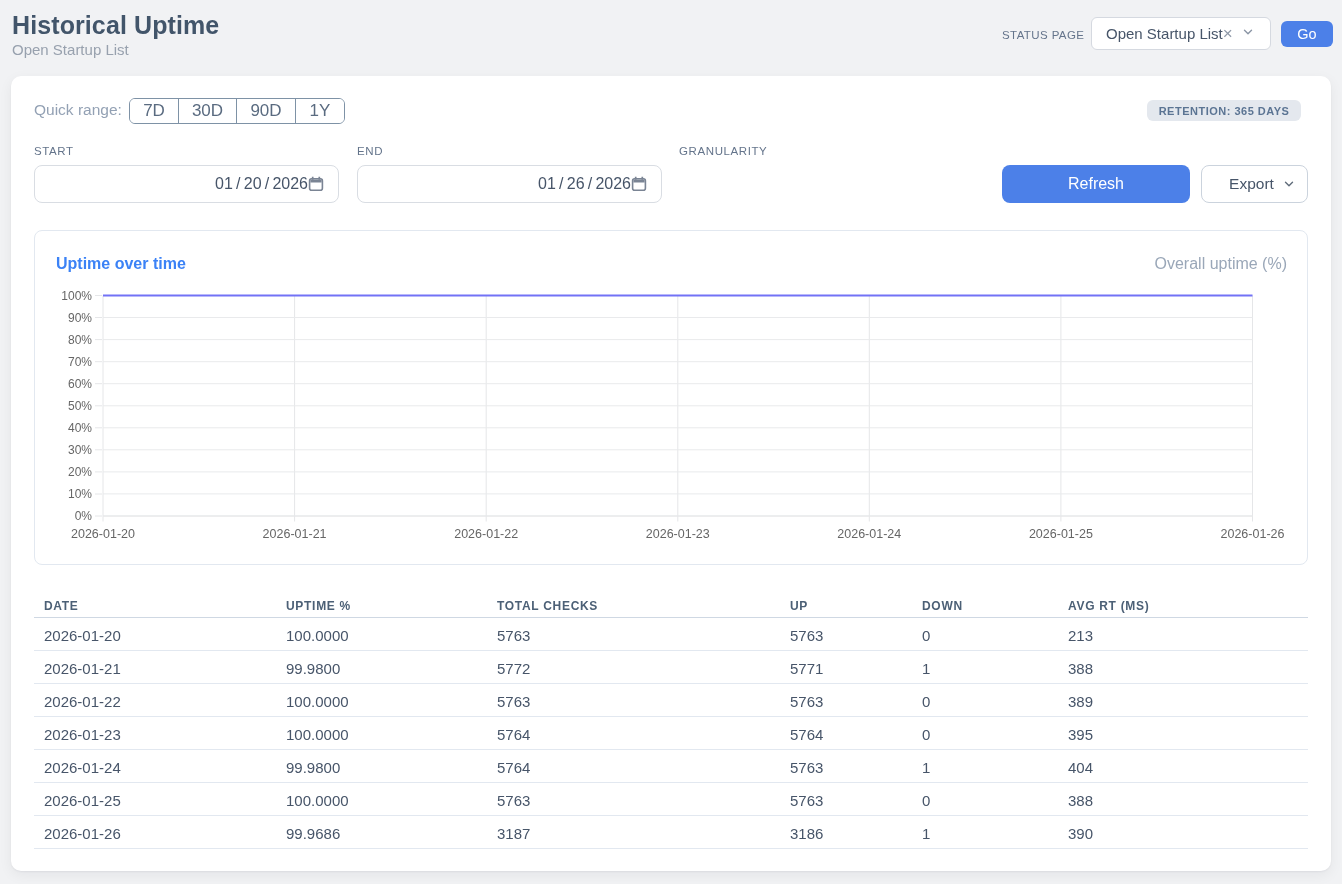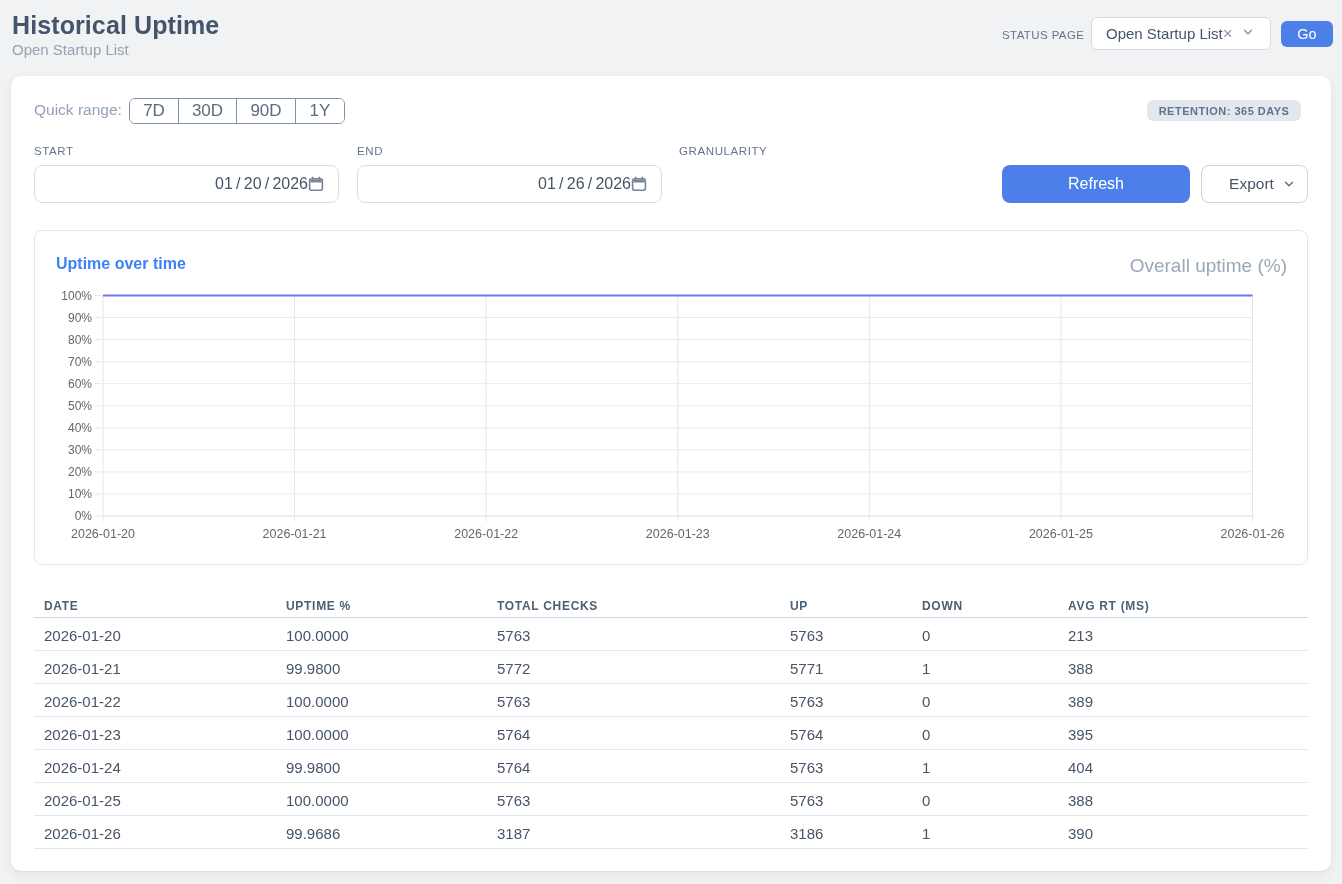--- a/index.html
+++ b/index.html
@@ -35,21 +35,21 @@
 
 .flabel { top:69px; font-size:11.5px; font-weight:500; color:#64748b; letter-spacing:0.6px; }
 .input { top:89px; width:305px; height:38px; background:#fff; border:1px solid #d9dde3; border-radius:8px; display:flex; align-items:center; padding:0 14px; font-size:16px; color:#475569; }
 .input .grow { flex:1;text-align:right; }
 .btn-refresh { left:991px; top:89px; width:188px; height:38px; background:#4c80e8; border-radius:8px; color:#fff; font-size:16px; font-weight:400; display:flex; align-items:center; justify-content:center; }
 .btn-export { left:1190px; top:89px; width:107px; height:38px; background:#fff; border:1px solid #cbd3dd; border-radius:8px; color:#475569; font-size:15.5px; display:flex; align-items:center; justify-content:center; gap:8px;padding-left:16px; }
 
 
 .chartcard { left:23px; top:154px; width:1274px; height:335px; border:1px solid #e2e8f0; border-radius:8px; background:#fff; }
 .charttitle { left:21px; top:24px; font-size:16px; font-weight:700; color:#3b82f6; }
-.chartright { top:24px; right:20px; font-size:19px; color:#9aa7b8; }
+.chartright { top:24px; right:20px; font-size:16px; color:#9aa7b8; }
 
 
 .tbl { position:absolute; left:23px; top:513px; width:1274px; border-collapse:collapse; table-layout:fixed; }
 .tbl th { font-size:12px; font-weight:700; color:#4c6076; letter-spacing:0.7px; text-align:left; padding:10px 10px 4px 10px; border-bottom:1px solid #cfd8e3; }
 .tbl td { font-size:15px; color:#475569; padding:2px 10px 0 10px; height:33px; border-bottom:1px solid #e2e8f0; }
 </style>
 </head>
 <body>
   <div class="abs title">Historical Uptime</div>
   <div class="abs subtitle">Open Startup List</div>

